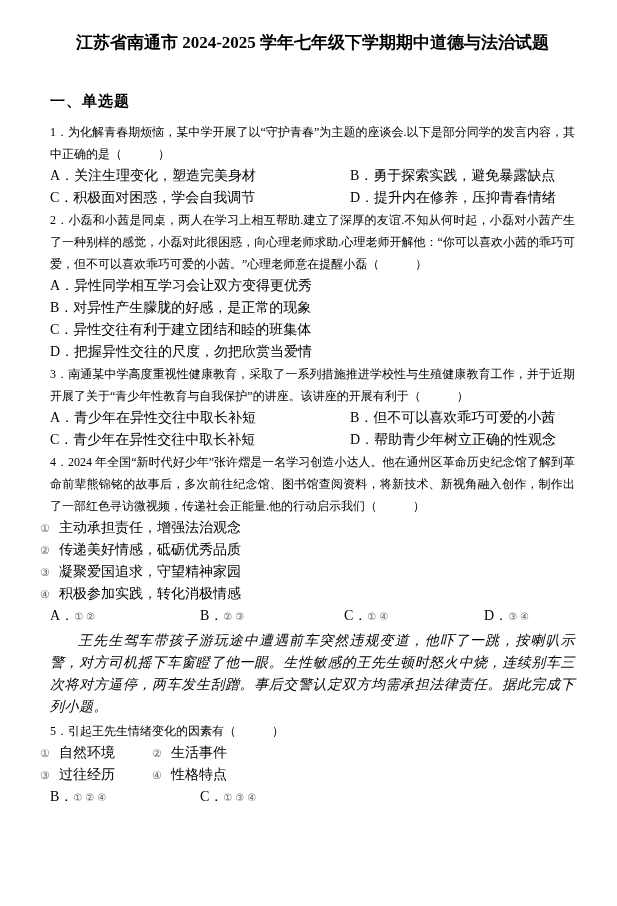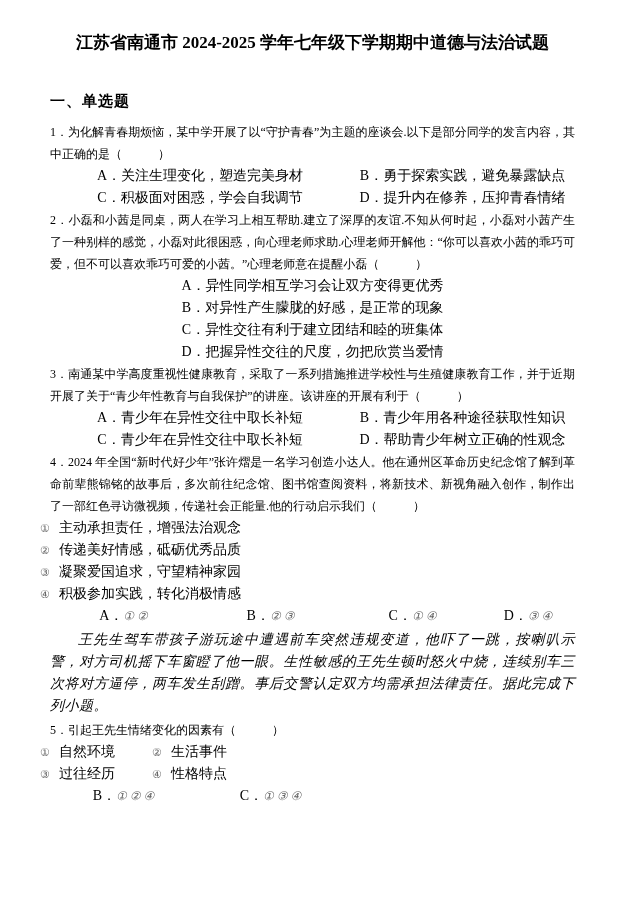--- a/index.html
+++ b/index.html
@@ -33,21 +33,20 @@
   .question { margin: 0; }
   .stem {
     font-size: 12px;
     line-height: 22px;
     text-align: justify;
     margin: 0;
   }
   .opts {
     font-size: 14px;
     line-height: 22px;
-    text-align: center;
   }
   .two-col {
     display: grid;
     grid-template-columns: 300px 1fr;
   }
   .one-col .opt { display: block; }
   .four-col {
     display: grid;
     grid-template-columns: 150px 144px 140px 1fr;
   }
@@ -62,24 +61,23 @@
     font-size: 14px;
     line-height: 22px;
     margin-left: -10px;
   }
   .inum {
     font-size: 11px;
     color: #666666;
     margin-right: 9px;
   }
   .nums {
-    font-size: 12px;
+    font-size: 10px;
     color: #666666;
     letter-spacing: 3px;
-    font-style: italic;
   }
   .scenario {
     font-size: 14px;
     line-height: 22px;
     font-style: italic;
     text-align: justify;
     text-indent: 2em;
     letter-spacing: 0.5px;
     margin: 2px 0 2px 0;
   }
@@ -111,21 +109,21 @@
       <span class="opt">B．对异性产生朦胧的好感，是正常的现象</span>
       <span class="opt">C．异性交往有利于建立团结和睦的班集体</span>
       <span class="opt">D．把握异性交往的尺度，勿把欣赏当爱情</span>
     </div>
   </section>
 
   <section class="question">
     <p class="stem">3．南通某中学高度重视性健康教育，采取了一系列措施推进学校性与生殖健康教育工作，并于近期开展了关于“青少年性教育与自我保护”的讲座。该讲座的开展有利于（　　　）</p>
     <div class="opts two-col">
       <span class="opt">A．青少年在异性交往中取长补短</span>
-      <span class="opt">B．青少年用各种途径获取性知识</span>
+      <span class="opt">B．但不可以喜欢乖巧可爱的小茜</span>
       <span class="opt">C．青少年在异性交往中取长补短</span>
       <span class="opt">D．帮助青少年树立正确的性观念</span>
     </div>
   </section>
 
   <section class="question">
     <p class="stem">4．2024 年全国“新时代好少年”张许熠是一名学习创造小达人。他在通州区革命历史纪念馆了解到革命前辈熊锦铭的故事后，多次前往纪念馆、图书馆查阅资料，将新技术、新视角融入创作，制作出了一部红色寻访微视频，传递社会正能量.他的行动启示我们（　　　）</p>
     <div class="item-line">
       <span class="inum">①</span><span>主动承担责任，增强法治观念</span>
     </div>

